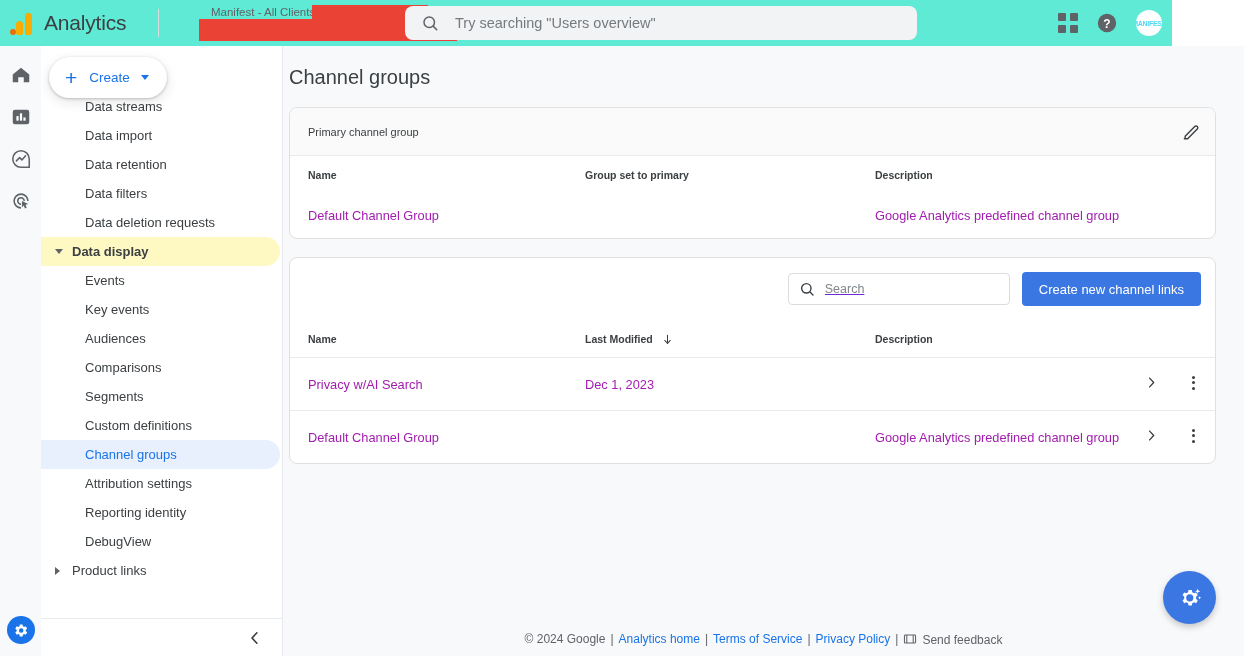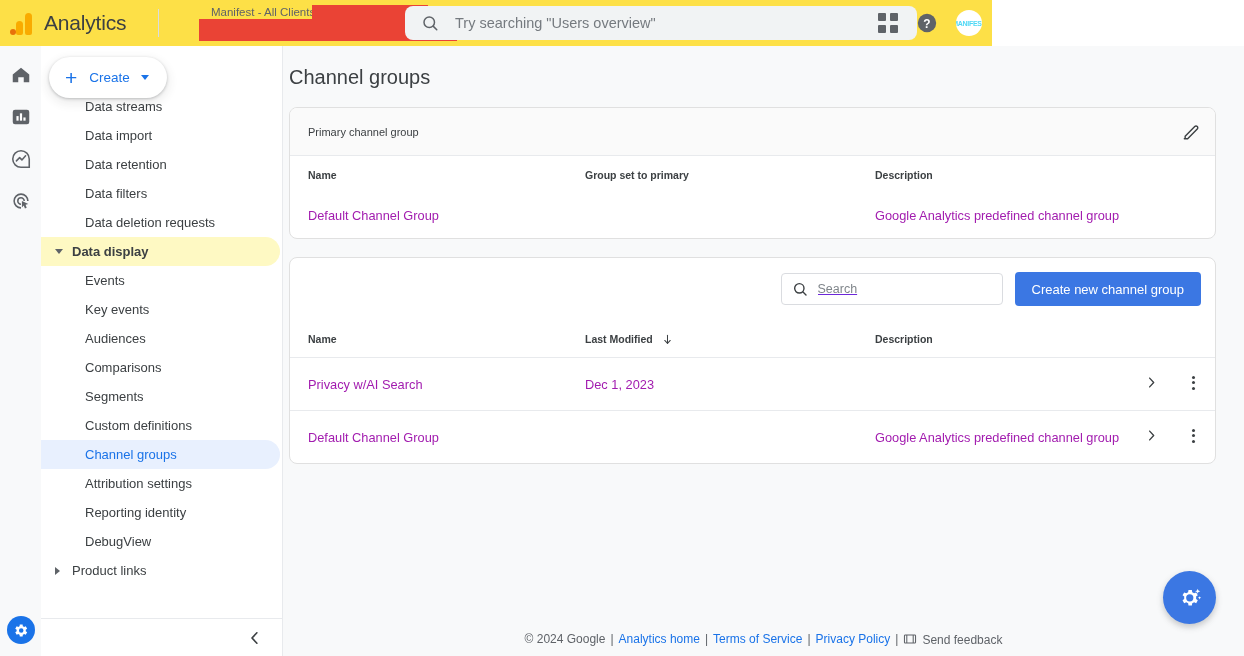--- a/index.html
+++ b/index.html
@@ -5,22 +5,22 @@
   * { box-sizing: border-box; margin: 0; padding: 0; }
   html, body {
     width: 1244px; height: 656px;
     font-family: "Liberation Sans", sans-serif;
     background: #fff; overflow: hidden;
   }
   .app { position: relative; width: 1244px; height: 656px; background: #fff; }
 
   
   .topbar {
-    position: absolute; top: 0; left: 0; width: 992px; height: 46px;
-    background: #fde047; display: flex; align-items: center; gap: 28px;
+    position: absolute; top: 0; left: 0; width: 1172px; height: 46px;
+    background: #5eead4; display: flex; align-items: center; gap: 28px;
   }
   .logo-wrap { display: flex; align-items: center; padding-left: 10px; width: 128px; }
   .ga-logo { width: 26px; height: 24px; position: relative; }
   .ga-bar { position: absolute; bottom: 0; border-radius: 2px; }
   .ga-bar.b1 { left: 15px; width: 7px; height: 22px; background: #f9ab00; border-radius: 3.5px 3.5px 2px 2px; }
   .ga-bar.b2 { left: 6px; width: 7px; height: 14px; background: #f9ab00; border-radius: 3.5px 3.5px 2px 2px; }
   .ga-dot { position: absolute; left: 0px; bottom: 0px; width: 6px; height: 6px; border-radius: 50%; background: #e8710a; }
   .brand {
     font-size: 21px; color: #3c4043; letter-spacing: -0.2px;
     margin-left: 8px; font-weight: 400;
@@ -380,21 +380,21 @@
 
     <div class="card">
       <div class="tools-row">
         <div class="mini-search">
           <svg class="sicon" viewBox="0 0 24 24" fill="none" stroke="currentColor" stroke-width="2.1">
             <circle cx="11" cy="11" r="7"></circle>
               <line x1="16.5" y1="16.5" x2="21" y2="21" stroke-linecap="round"></line>
           </svg>
           <input type="text" placeholder="Search" style="">
         </div>
-        <button class="primary-btn">Create new channel group</button>
+        <button class="primary-btn">Create new channel links</button>
       </div>
       <table>
         <thead>
           <tr>
             <th class="c-name">Name</th>
             <th class="c-date">
               <span>Last Modified</span>
               <svg class="sort-arrow" width="11" height="11" viewBox="0 0 24 24" fill="none" stroke="#3c4043" stroke-width="2.2">
                 <line x1="12" y1="3" x2="12" y2="20" stroke-linecap="round"></line>
                 <polyline points="6,14 12,20.5 18,14" stroke-linecap="round" stroke-linejoin="round"></polyline>

